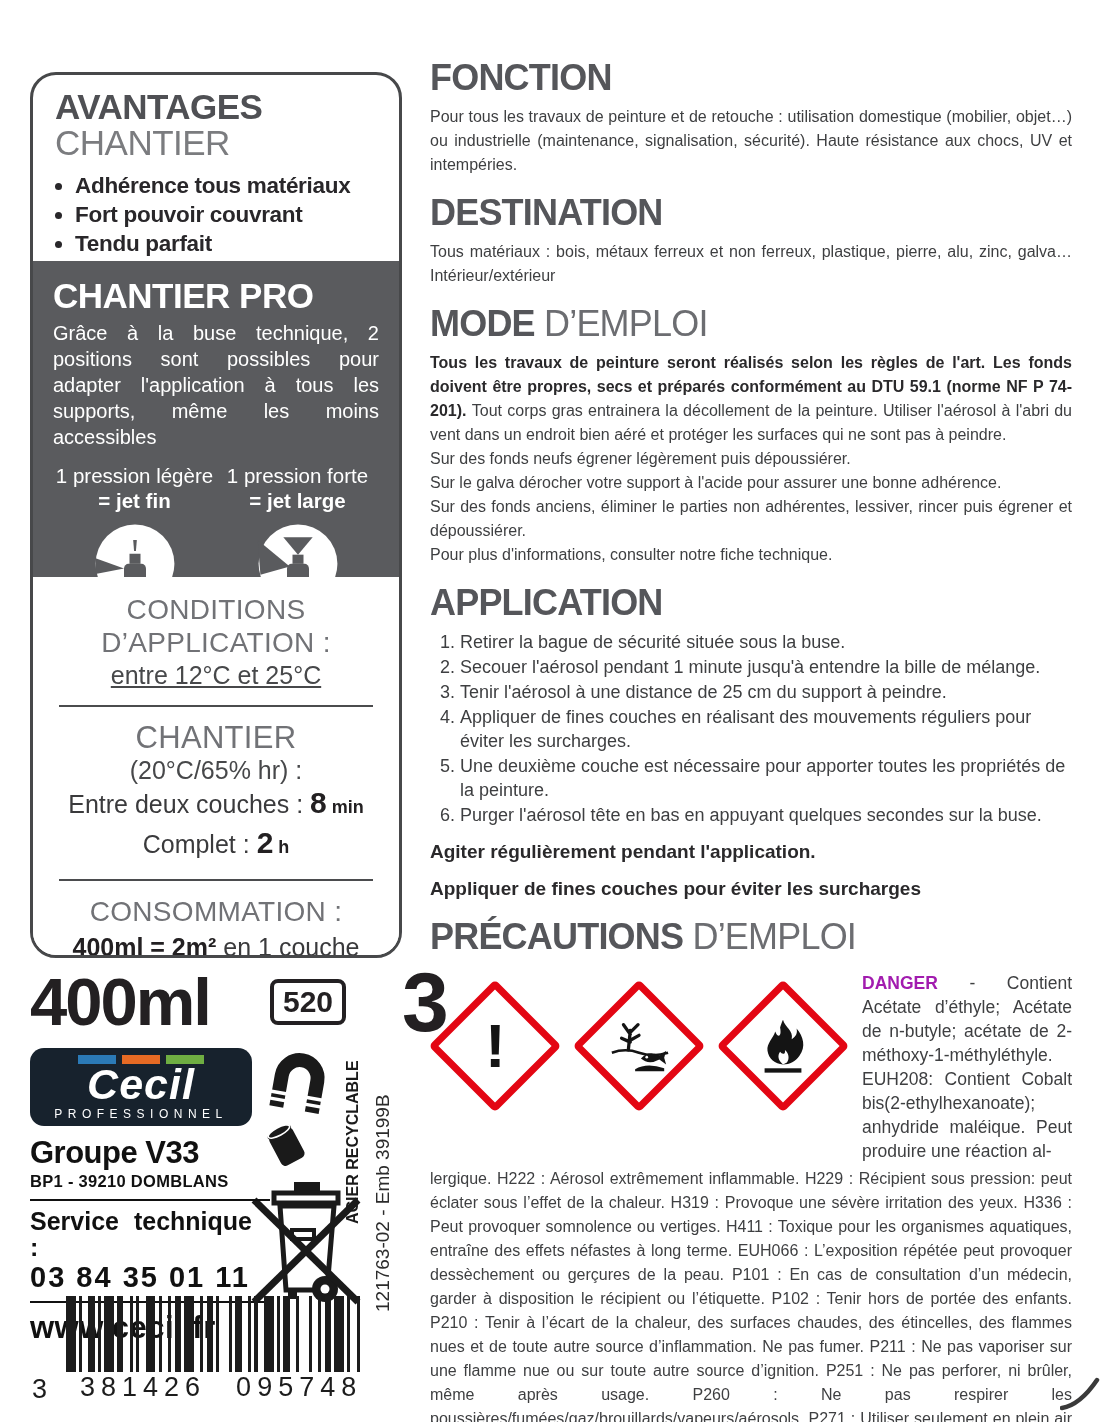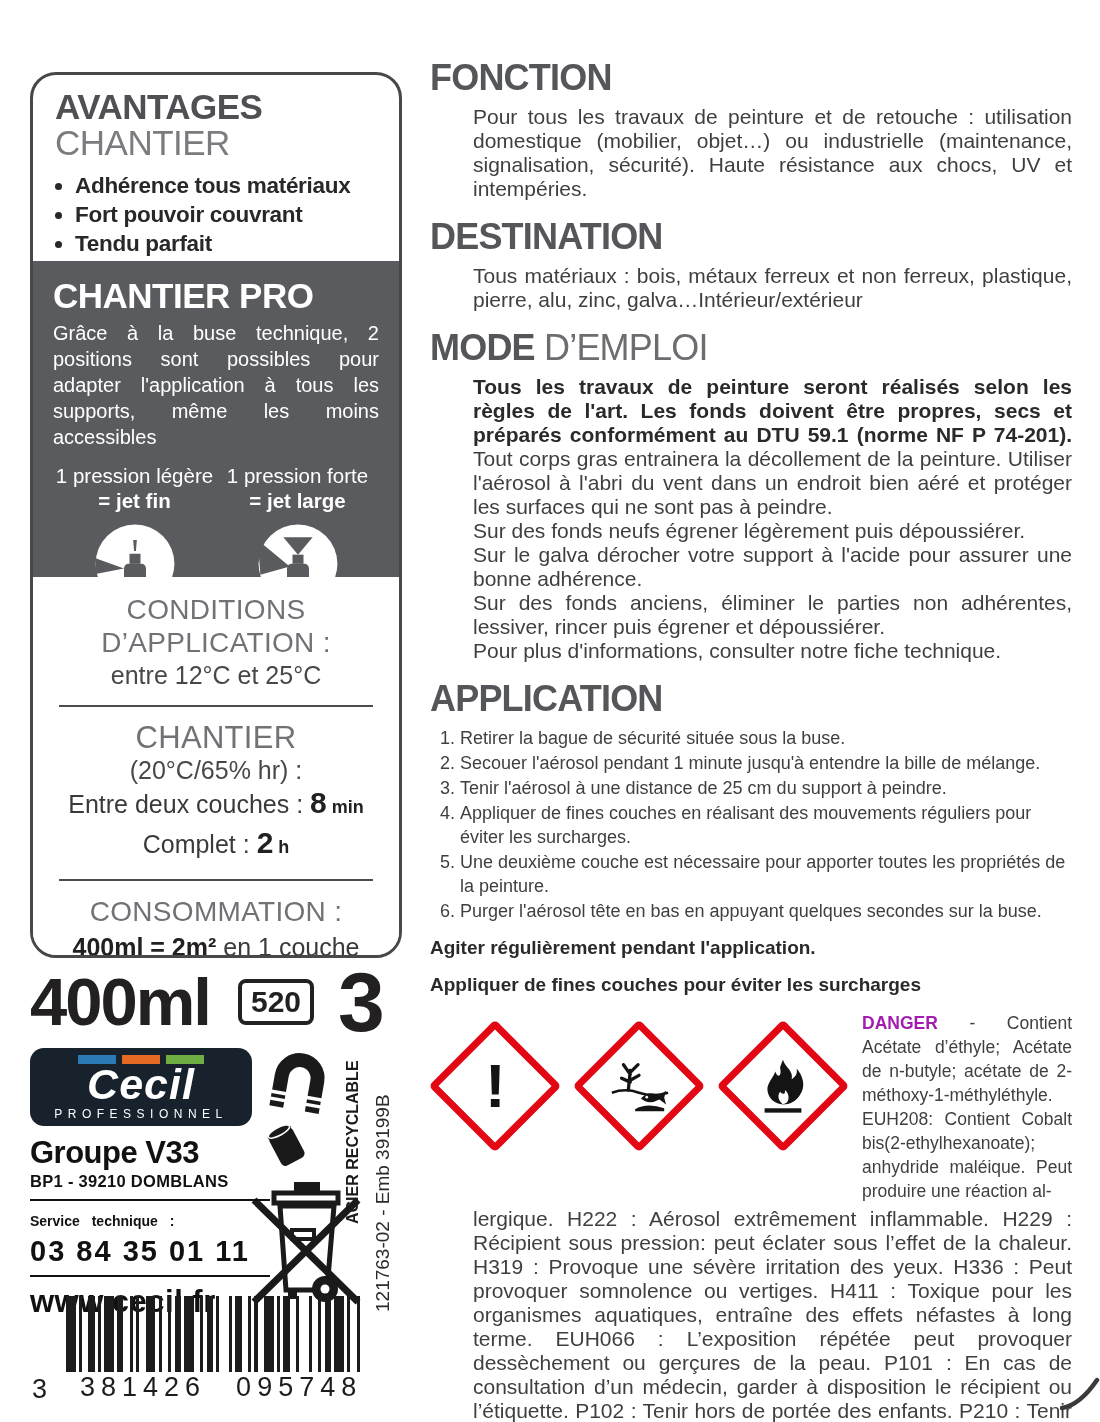--- a/index.html
+++ b/index.html
@@ -25,47 +25,47 @@
   .cp-text  { font-size:20px; line-height:26px; margin-top:5px; text-align:justify; }
   .pressions { display:flex; margin-top:13px; }
   .pression { flex:1; text-align:center; }
   .pr-label { font-size:20.5px; line-height:25px; }
   .pr-value { font-size:20.5px; line-height:25px; font-weight:700; }
   .pr-icon  { margin-top:5px; }
 
   .specs { height:378px; padding-top:16px; text-align:center; overflow:hidden; background:#fff; }
   .spec-title { font-size:28px; color:#717276; line-height:33px; letter-spacing:0.3px; }
   .spec-title.big { font-size:31px; line-height:34px; }
-  .spec-value { font-size:25px; color:#47484a; line-height:32px; }
+  .spec-value { font-size:25px; color:#47484a; line-height:32px;text-decoration:underline; }
   .spec-sub   { font-size:25px; color:#47484a; line-height:30px; }
   .divider { height:2px; background:#4b4c4e; width:86%; margin:14px auto; }
   .spec-row { font-size:25px; color:#3a3a3c; line-height:36px; }
   .spec-row .num  { font-size:30px; font-weight:700; color:#232022; }
   .spec-row .unit { font-size:18px; font-weight:700; color:#232022; }
   .conso-line { font-size:25px; color:#3a3a3c; line-height:34px; margin-top:2px; }
   .conso-line b { color:#232022; }
 
-  .volume-row { position:absolute; left:30px; top:962px; width:372px; display:flex; align-items:center; }
+  .volume-row { position:absolute; left:30px; top:962px; width:372px; display:flex; align-items:center;gap:32px; }
   .volume { font-size:67px; font-weight:700; color:#232022; letter-spacing:-2px; line-height:80px; }
   .nozzle-box { border:4px solid #232022; border-radius:8px; font-size:30px; font-weight:700;
                 color:#232022; padding:2px 9px; margin-left:28px; }
   .size-digit { font-size:84px; font-weight:700; color:#232022; margin-left:24px; line-height:80px; }
 
   .logo { position:absolute; left:30px; top:1048px; width:222px; height:78px; background:#17222d;
           border-radius:14px; text-align:center; }
   .logo-bars { position:absolute; top:7px; left:0; right:0; display:flex; justify-content:center; gap:6px; }
   .logo-bars span { width:38px; height:9px; display:block; }
   .logo-name { font-size:43px; font-weight:700; font-style:italic; color:#fff; line-height:46px; margin-top:13px; letter-spacing:1px; }
   .logo-sub  { font-size:12px; color:#fff; letter-spacing:5.5px; margin-top:0px; }
 
   .company { position:absolute; left:30px; top:1136px; width:240px; color:#111; }
   .co-group { font-size:31px; font-weight:700; letter-spacing:-0.5px; line-height:34px; }
   .co-addr  { font-size:16.5px; font-weight:700; line-height:22px; letter-spacing:0.3px; }
   .co-rule  { height:2px; background:#111; margin:7px 0; }
-  .co-service { font-size:14px; font-weight:700; line-height:26px; word-spacing:8px; }
+  .co-service { font-size:25px; font-weight:700; line-height:26px; word-spacing:8px; }
   .co-phone { font-size:29px; font-weight:700; letter-spacing:2px; line-height:34px; }
   .co-web   { font-size:31px; font-weight:700; letter-spacing:0.5px; line-height:36px; }
 
   .vert-text { writing-mode:vertical-rl; transform:rotate(180deg); color:#1a1a1a; }
   .steel-label { position:absolute; left:344px; top:1044px; height:180px; font-size:16px; font-weight:700; }
   .emb-label   { position:absolute; left:372px; top:1082px; height:230px; font-size:19px; color:#2b2b2b; }
   .magnet-wrap { position:absolute; left:258px; top:1042px; }
   .bin-wrap    { position:absolute; left:246px; top:1176px; }
 
   .barcode { position:absolute; left:66px; top:1296px; width:310px; }
@@ -75,21 +75,21 @@
   .bc-digits { position:relative; display:flex; font-size:27px; color:#1c1c1c; margin-top:0px; letter-spacing:6px; }
   .bc-prefix { position:absolute; left:-34px; top:2px; letter-spacing:0; }
   .bc-g1 { margin-left:14px; }
   .bc-g2 { margin-left:30px; }
 
   
   .right-col { position:absolute; left:430px; top:58px; width:642px; }
   h2.section { font-size:36px; font-weight:700; color:#55565a; letter-spacing:-0.8px; line-height:40px; margin:16px 0 7px 0; }
   h2.section:first-child { margin-top:0; }
   h2.section .light { font-weight:400; color:#6c6d71; }
-  p.body { font-size:21px; line-height:24px; color:#3e3f41; text-align:justify;margin-left:43px; }
+  p.body { font-size:16px; line-height:24px; color:#3e3f41; text-align:justify; }
   p.body b, .intro-bold { font-weight:700; color:#2a292b; }
   ol.steps { margin:3px 0 0 0; padding-left:30px; font-size:18px; line-height:24px; color:#3e3f41; }
   ol.steps li { margin-bottom:1px; }
   p.note { font-size:19px; font-weight:700; color:#2a292b; line-height:25px; margin-top:12px; text-align:left; }
   p.note + p.note { }
 
   .picto-row { display:flex; align-items:flex-start; margin:14px 0 4px 0; }
   .diamond-wrap { width:130px; height:150px; display:flex; align-items:center; justify-content:center; flex:none; margin-right:14px; }
   .diamond { width:94px; height:94px; transform:rotate(45deg); border:7px solid #e30613; border-radius:5px;
              background:#fff; display:flex; align-items:center; justify-content:center; }
@@ -316,20 +316,21 @@
       <li>Retirer la bague de sécurité située sous la buse.</li>
       <li>Secouer l'aérosol pendant 1 minute jusqu'à entendre la bille de mélange.</li>
       <li>Tenir l'aérosol à une distance de 25 cm du support à peindre.</li>
       <li>Appliquer de fines couches en réalisant des mouvements réguliers pour éviter les surcharges.</li>
       <li>Une deuxième couche est nécessaire pour apporter toutes les propriétés de la peinture.</li>
       <li>Purger l'aérosol tête en bas en appuyant quelques secondes sur la buse.</li>
     </ol>
     <p class="note">Agiter régulièrement pendant l'application.</p>
     <p class="note">Appliquer de fines couches pour éviter les surcharges</p>
 
+    <h2 class="section"><span>PRÉCAUTIONS</span><span class="light"> D’EMPLOI</span></h2>
 
     <div class="picto-row">
       <div class="diamond-wrap">
         <div class="diamond">
             <div class="inner">
               <span class="excl">!</span>
             </div>
           </div>
       </div>
       <div class="diamond-wrap">

